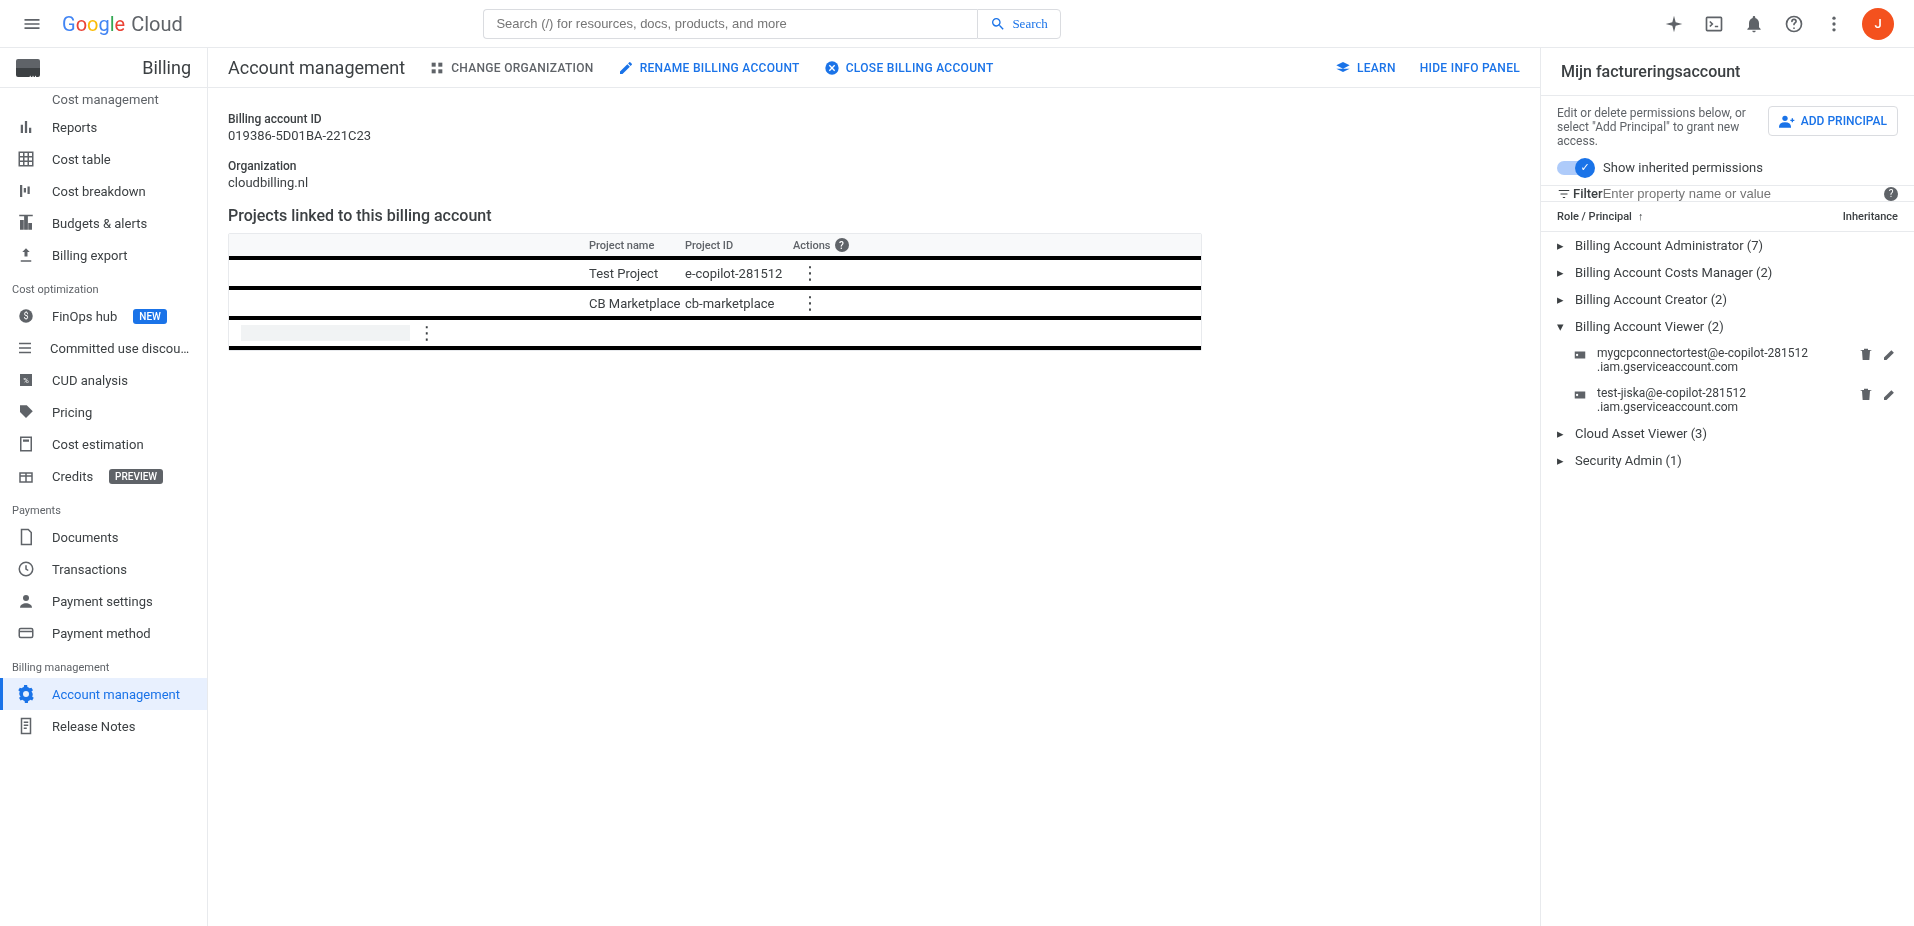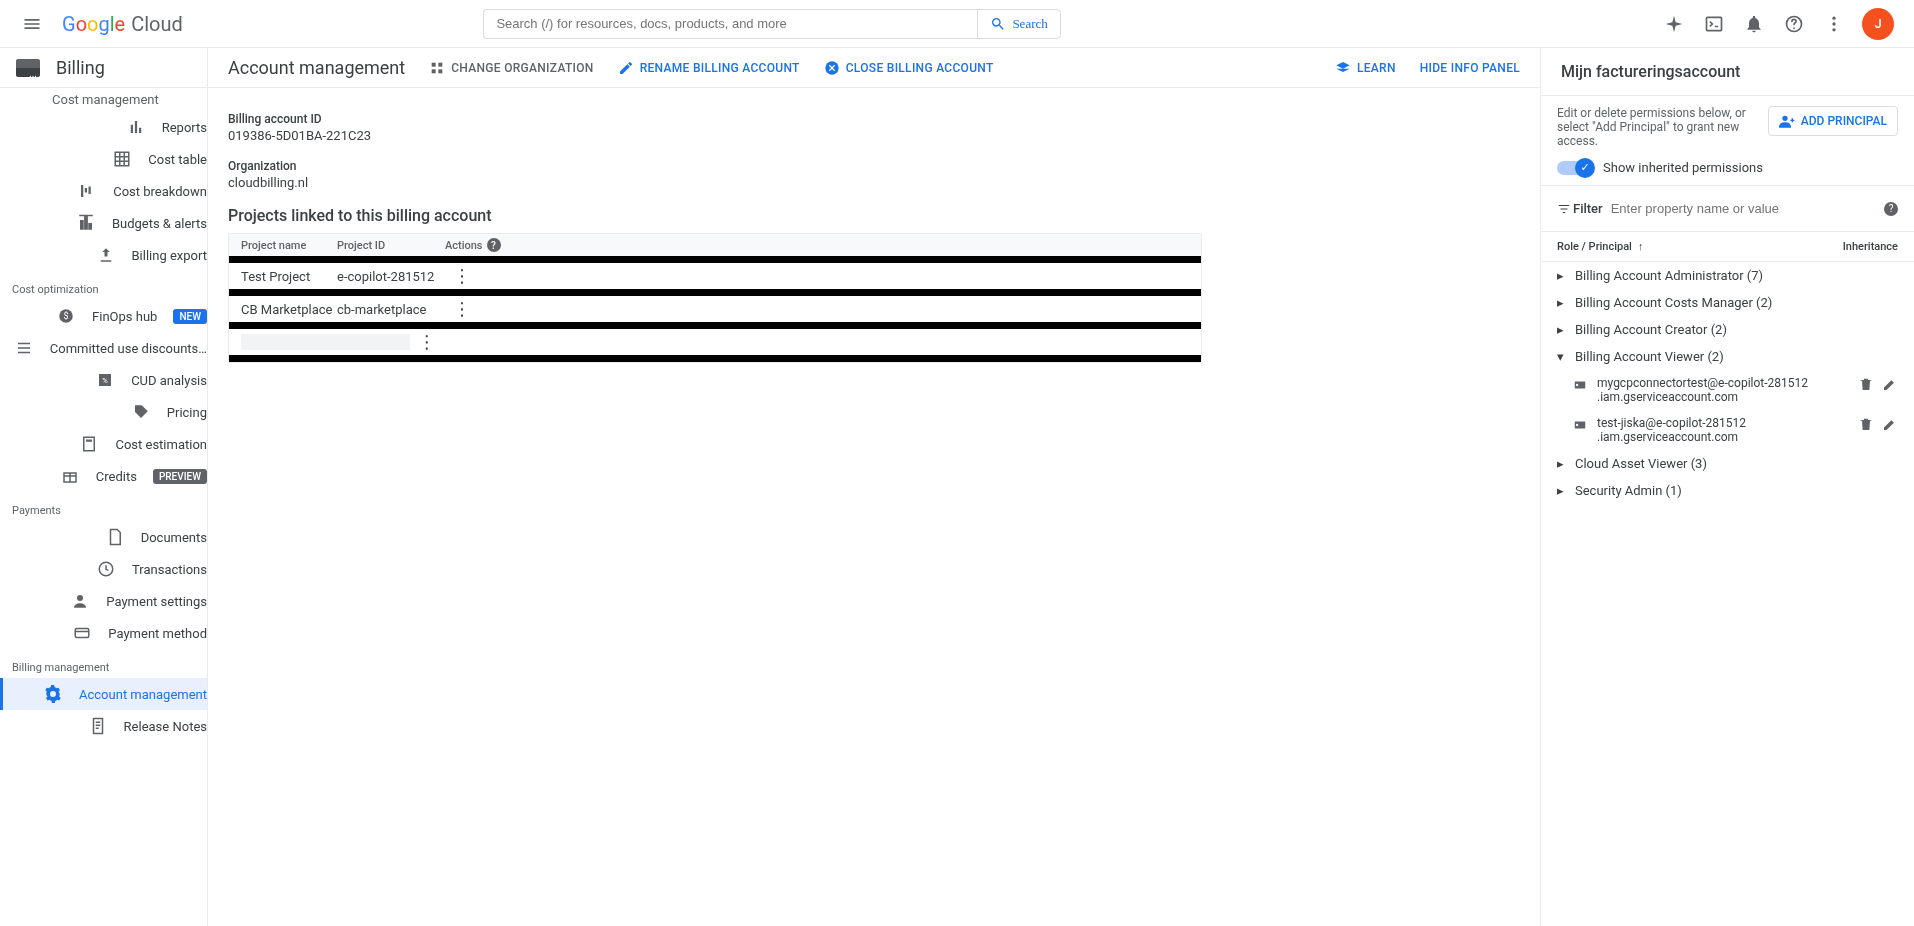--- a/index.html
+++ b/index.html
@@ -97,20 +97,21 @@
   display: flex;
   flex-direction: column;
 }
 .sidebar-header {
   height: 40px;
   display: flex;
   align-items: center;
   padding: 0 16px;
   border-bottom: 1px solid #e8eaed;
   gap: 16px;
+  justify-content: space-between;
 }
 .billing-icon {
   width: 24px; height: 18px;
   background: linear-gradient(#5f6368 50%, #3c4043 50%);
   border-radius: 2px;
   position: relative;
 }
 .billing-icon::after {
   content: "...";
   color: #fff;
@@ -127,25 +128,24 @@
   padding: 4px 16px 4px 52px;
   color: #5f6368;
   font-size: 13px;
   white-space: nowrap;
   overflow: hidden;
 }
 .nav-item {
   height: 32px;
   display: flex;
   align-items: center;
-  padding: 0 0;
+  padding: 0 16px;
   gap: 16px;
   color: #3c4043;
   cursor: pointer;
-  justify-content: flex-end;
 }
 .nav-item.active {
   background: #e8f0fe;
   color: #1a73e8;
   border-left: 3px solid #1a73e8;
   padding-left: 13px;
 }
 .nav-item.active .nav-icon svg { fill: #1a73e8; }
 .nav-icon { width: 20px; height: 20px; display: flex; align-items: center; justify-content: center; }
 .nav-icon svg { fill: #5f6368; }
@@ -202,22 +202,23 @@
 .field-block { margin-bottom: 16px; }
 .section-title { font-size: 16px; font-weight: 500; color: #3c4043; margin-top: 12px; margin-bottom: 8px; }
 .projects-table {
   width: 974px;
   border: 1px solid #e8eaed;
   border-radius: 2px;
 }
 .table-head, .table-row {
   display: flex;
   align-items: center;
-  border-bottom: 7px solid #000000;
+  border-bottom: 4px solid #000000;
   min-height: 24px;
+  justify-content: center;
 }
 .table-head {
   background: #f8f9fa;
   font-size: 11px;
   font-weight: 500;
   color: #5f6368;
   padding: 4px 0;
 }
 .table-row { font-size: 13px; padding: 4px 0; }
 .col-name { width: 108px; padding-left: 12px; }
@@ -265,21 +266,21 @@
 }
 .toggle-knob {
   width: 20px; height: 20px; border-radius: 50%;
   background: #1a73e8;
   position: absolute; right: -2px; top: -3px;
   display: flex; align-items: center; justify-content: center;
 }
 .toggle-knob::after { content: "✓"; color: #fff; font-size: 11px; }
 .filter-row {
   display: flex; align-items: center;
-  padding: 15px 16px; gap: 8px;
+  padding: 0 16px; gap: 0;
   border-top: 1px solid #e8eaed;
   border-bottom: 1px solid #e8eaed;
 }
 .filter-label { font-size: 13px; font-weight: 500; color: #3c4043; display: flex; align-items: center; gap: 2px; }
 .filter-input {
   border: none; outline: none;
   font-size: 13px; color: #5f6368; flex: 1;
 }
 .role-header {
   display: flex; align-items: flex-start;

